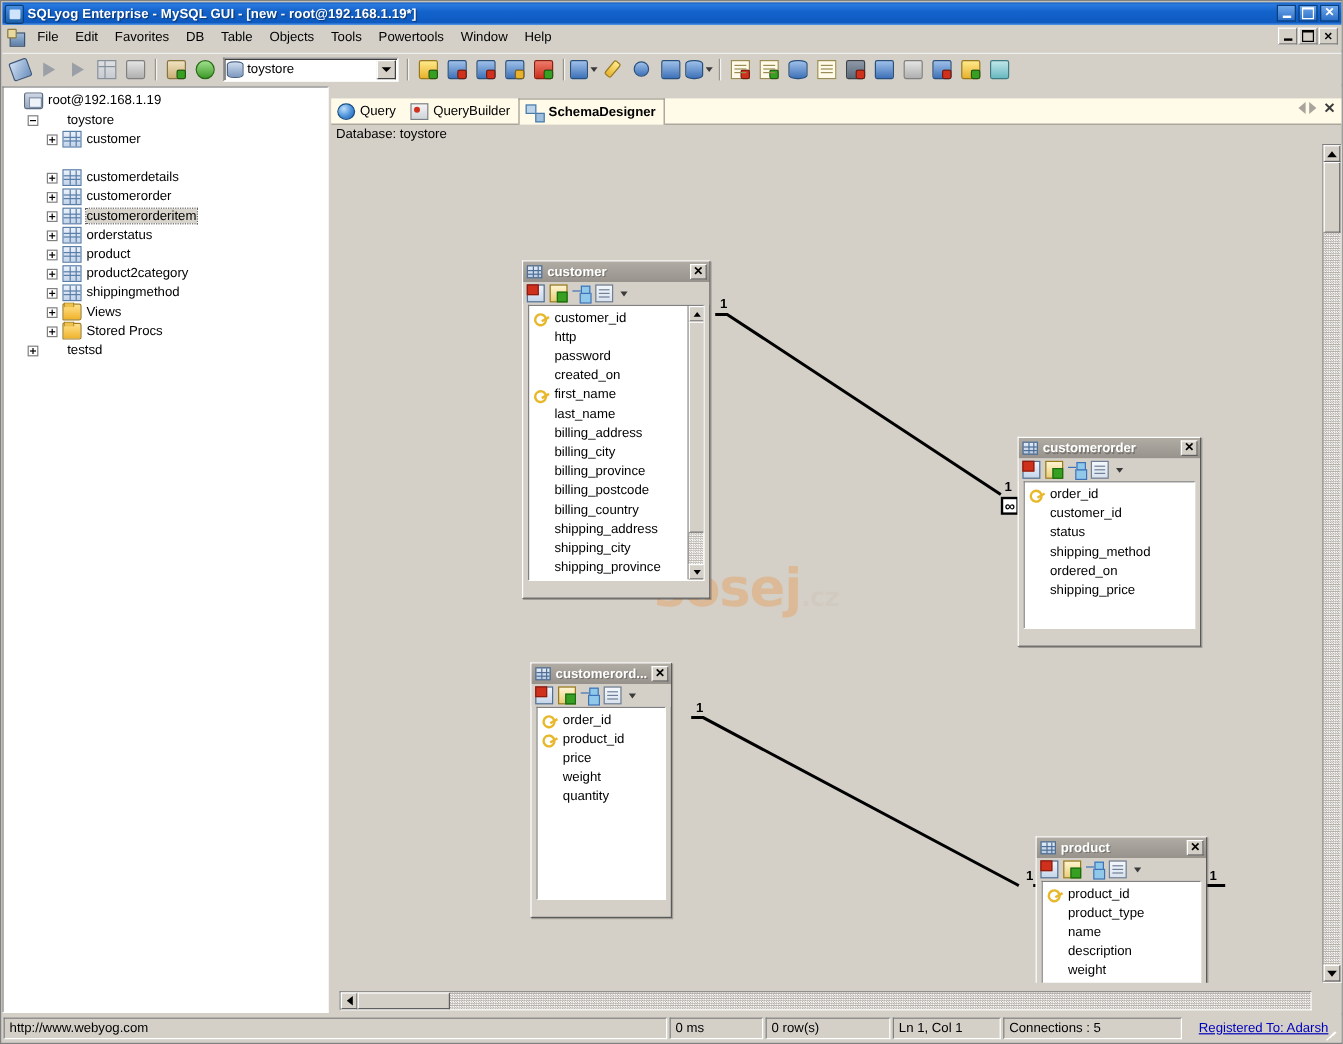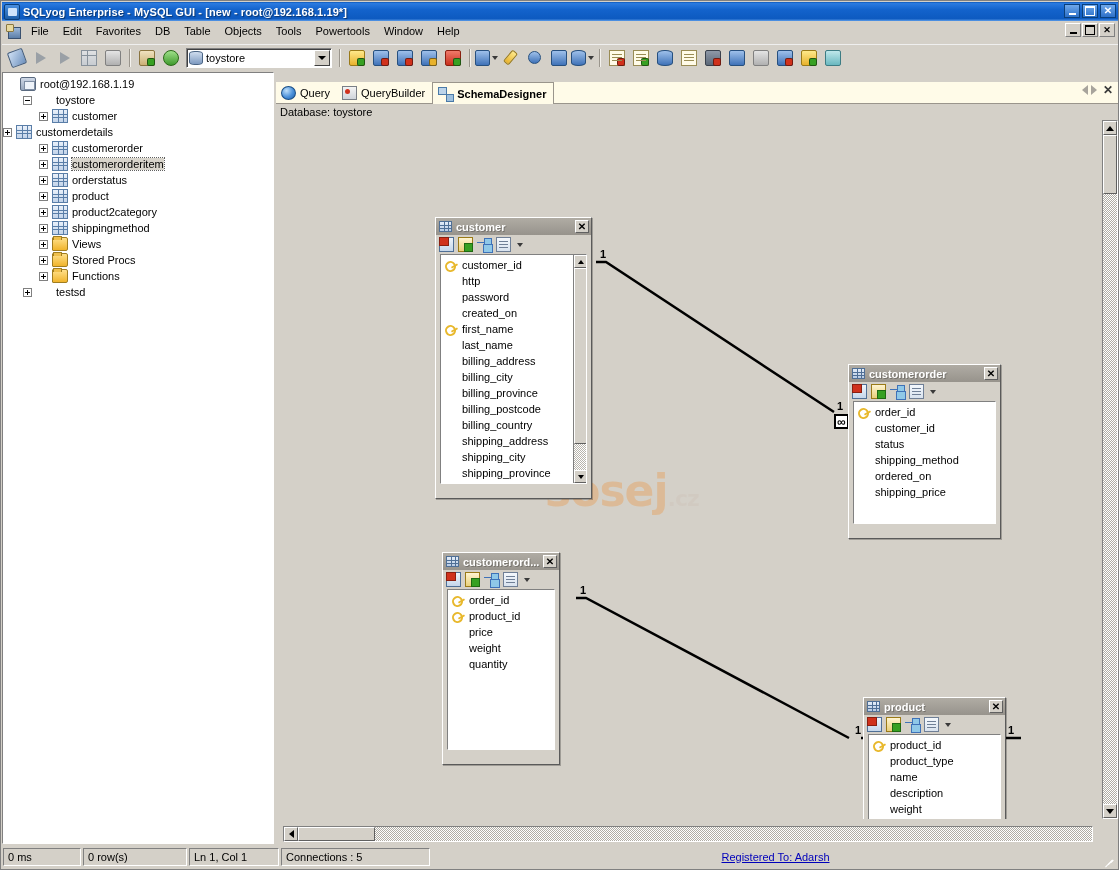--- a/index.html
+++ b/index.html
@@ -488,21 +488,21 @@
         <div class="tnode" style="padding-left: 20px;">
           <span class="texp minus"></span>
           <span class="ticon database"></span>
           <span class="tlabel">toystore</span>
         </div>
         <div class="tnode" style="padding-left: 36px;">
           <span class="texp plus"></span>
           <span class="ticon table"></span>
           <span class="tlabel">customer</span>
         </div>
-        <div class="tnode" style="">
+        <div class="tnode" style="padding-left: 36px; margin-top: 16px;">
           <span class="texp plus"></span>
           <span class="ticon table"></span>
           <span class="tlabel">customerdetails</span>
         </div>
         <div class="tnode" style="padding-left: 36px;">
           <span class="texp plus"></span>
           <span class="ticon table"></span>
           <span class="tlabel">customerorder</span>
         </div>
         <div class="tnode" style="padding-left: 36px;">
@@ -532,25 +532,20 @@
         </div>
         <div class="tnode" style="padding-left: 36px;">
           <span class="texp plus"></span>
           <span class="ticon folder"></span>
           <span class="tlabel">Views</span>
         </div>
         <div class="tnode" style="padding-left: 36px;">
           <span class="texp plus"></span>
           <span class="ticon folder"></span>
           <span class="tlabel">Stored Procs</span>
-        </div>
-        <div class="tnode" style="padding-left: 36px;">
-          <span class="texp plus"></span>
-          <span class="ticon folder"></span>
-          <span class="tlabel">Functions</span>
         </div>
         <div class="tnode" style="padding-left: 20px;">
           <span class="texp plus"></span>
           <span class="ticon database"></span>
           <span class="tlabel">testsd</span>
         </div>
       </div>
   </div>
   <div id="splitter"></div>
 
@@ -816,20 +811,21 @@
     <div id="hscroll">
       <div class="sbbtn" style="left:0;top:0;width:14px;height:14px;">
           <span class="ar lf"></span>
         </div>
       <div class="sbthumb" style="left:14px;top:0;width:77px;height:14px;"></div>
       <div class="sbtrack" style="left:91px;top:0;right:0;height:14px;"></div>
     </div>
   </div>
 
   <div id="statusbar">
+    <span class="scell url">http://www.webyog.com</span>
     <span class="scell ms">0 ms</span>
     <span class="scell rows">0 row(s)</span>
     <span class="scell lncol">Ln 1, Col 1</span>
     <span class="scell conn">Connections : 5</span>
     <span class="scell reg">
         <a>Registered To: Adarsh</a>
       </span>
     <span id="grip">
       <i style="left:2px;top:11px;width:10px;"></i>
         <i style="left:5px;top:10px;width:7px;"></i>

